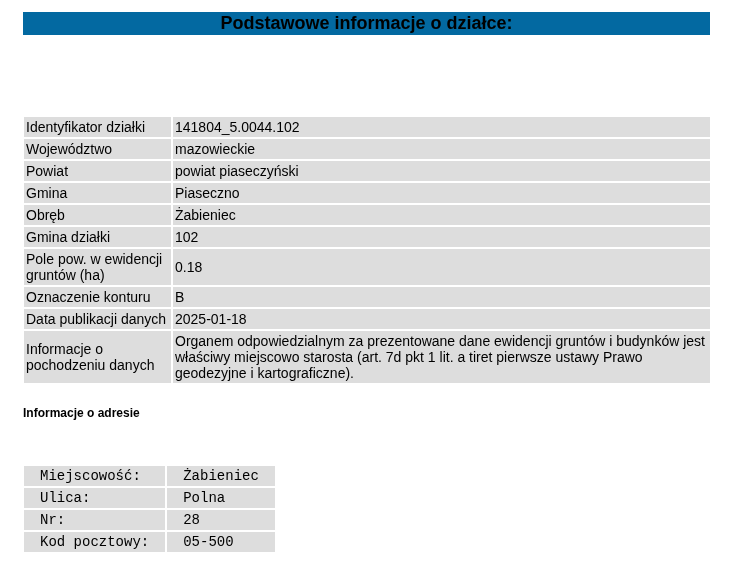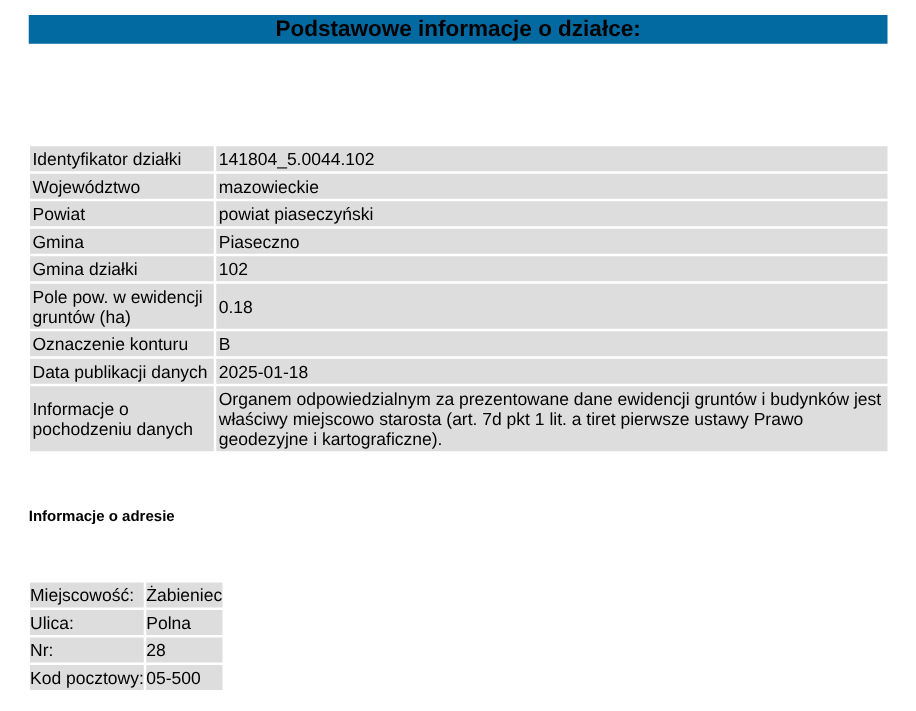--- a/index.html
+++ b/index.html
@@ -18,21 +18,21 @@
     padding: 2px 2px; vertical-align: middle;
   }
   #main-table { position: absolute; left: 22px; top: 70px; width: 690px; margin-top: 45px; }
   #main-table td.label { width: 143px; }
   #main-table td.val { padding-left: 2px; }
   .section-title {
     position: absolute; left: 23px; top: 406px;
     font-size: 12px; font-weight: bold;
   }
   #addr-table { position: absolute; left: 22px; top: 464px; }
-  #addr-table td { padding: 2px 0; }
+  #addr-table td { padding: 2px 16px; font-family: Liberation Mono, monospace; }
 </style>
 </head>
 <body>
 
 <div class="title-bar">Podstawowe informacje o działce:</div>
 
 <table id="main-table">
   <tbody>
     <tr>
       <td class="label">Identyfikator działki</td>
@@ -42,20 +42,24 @@
       <td class="label">Województwo</td>
       <td class="val">mazowieckie</td>
     </tr>
     <tr>
       <td class="label">Powiat</td>
       <td class="val">powiat piaseczyński</td>
     </tr>
     <tr>
       <td class="label">Gmina</td>
       <td class="val">Piaseczno</td>
+    </tr>
+    <tr>
+      <td class="label">Obręb</td>
+      <td class="val">Żabieniec</td>
     </tr>
     <tr>
       <td class="label">Gmina działki</td>
       <td class="val">102</td>
     </tr>
     <tr>
       <td class="label">Pole pow. w ewidencji gruntów (ha)</td>
       <td class="val">0.18</td>
     </tr>
     <tr>

